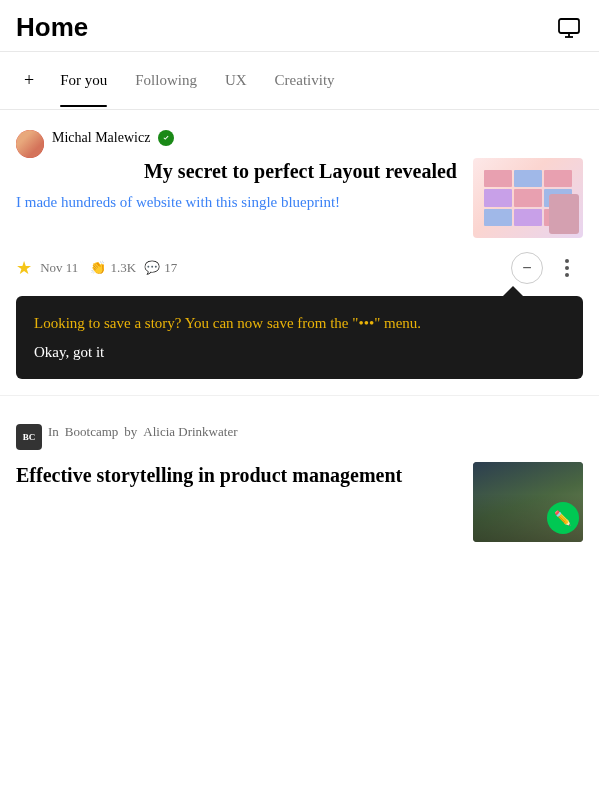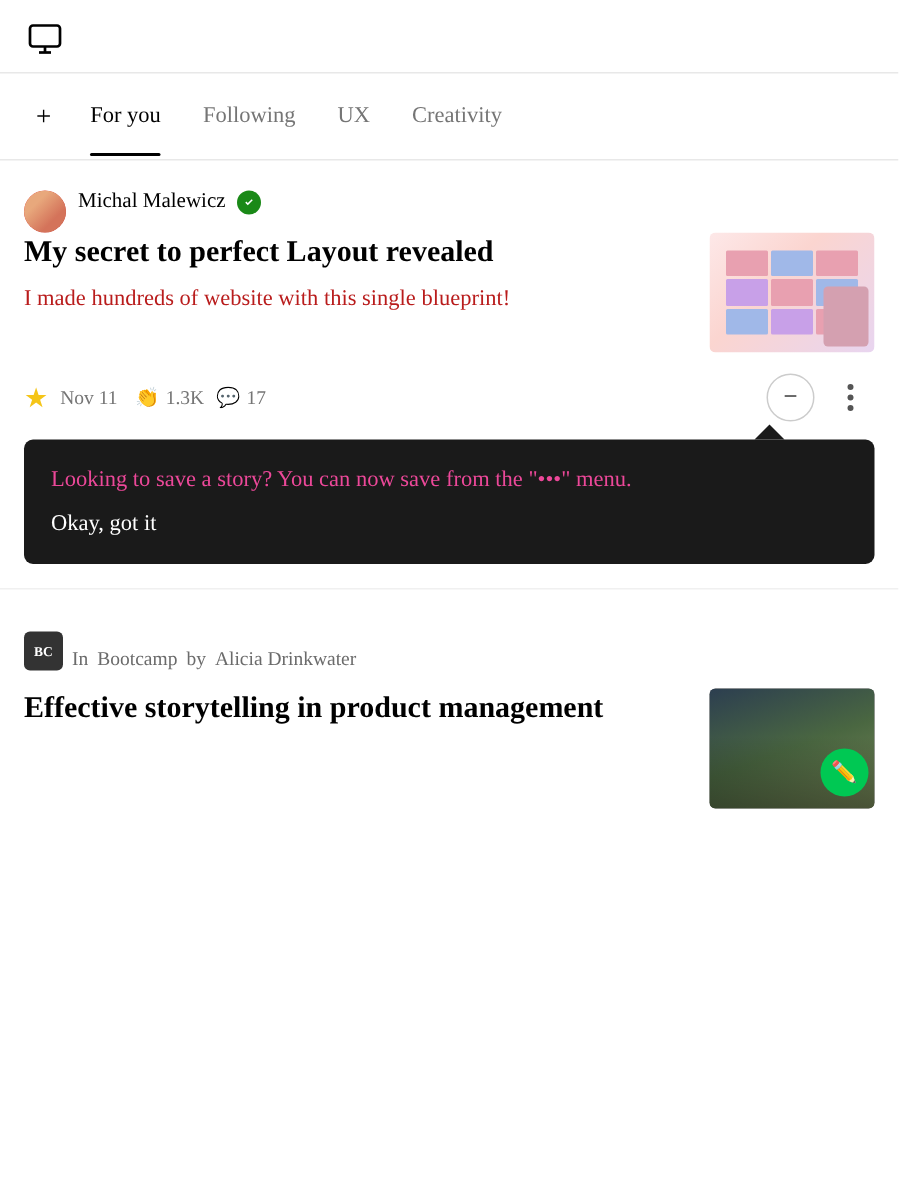--- a/index.html
+++ b/index.html
@@ -129,24 +129,25 @@
     .article-text {
       flex: 1;
     }
     .article-title {
       font-size: 20px;
       font-weight: 700;
       color: #000;
       line-height: 1.3;
       margin-bottom: 8px;
       font-family: Georgia, serif;
+      text-align: right;
     }
     .article-subtitle {
       font-size: 15px;
-      color: #b91c1c;
+      color: #3b82f6;
       line-height: 1.4;
     }
     .article-thumbnail {
       width: 110px;
       height: 80px;
       background: #f0f0f0;
       border-radius: 4px;
       flex-shrink: 0;
       overflow: hidden;
       position: relative;
@@ -259,21 +260,21 @@
     }
     .tooltip-box {
       background: #1a1a1a;
       color: #fff;
       border-radius: 6px;
       padding: 16px 18px;
       font-size: 15px;
       line-height: 1.5;
     }
     .tooltip-text {
-      color: #ec4899;
+      color: #eab308;
     }
     .tooltip-link {
       color: #fff;
       cursor: pointer;
       display: inline-block;
       margin-top: 6px;
       font-size: 15px;
     }
 
     
@@ -282,21 +283,21 @@
       background: #f0f0f0;
       margin: 8px 0;
     }
 
     
     .article-card-2 {
       padding: 20px 16px 0 16px;
     }
     .publication-row {
       display: flex;
-      align-items: flex-end;
+      align-items: flex-start;
       gap: 6px;
       margin-bottom: 12px;
       font-size: 13px;
       color: #6b6b6b;
     }
     .pub-logo {
       width: 26px;
       height: 26px;
       background: #333;
       border-radius: 4px;
@@ -353,20 +354,21 @@
       align-items: center;
       justify-content: center;
       color: white;
       font-size: 14px;
     }
   </style>
 </head>
 <body>
 
 <div class="header">
+  <span class="header-title">Home</span>
   <div class="header-icon">
     <svg width="24" height="24" viewBox="0 0 24 24" fill="none" stroke="#000" stroke-width="1.8">
       <rect x="2" y="3" width="20" height="14" rx="2"></rect>
       <line x1="8" y1="21" x2="16" y2="21"></line>
       <line x1="12" y1="17" x2="12" y2="21"></line>
     </svg>
   </div>
 </div>
 
 <div class="tabs-container">

